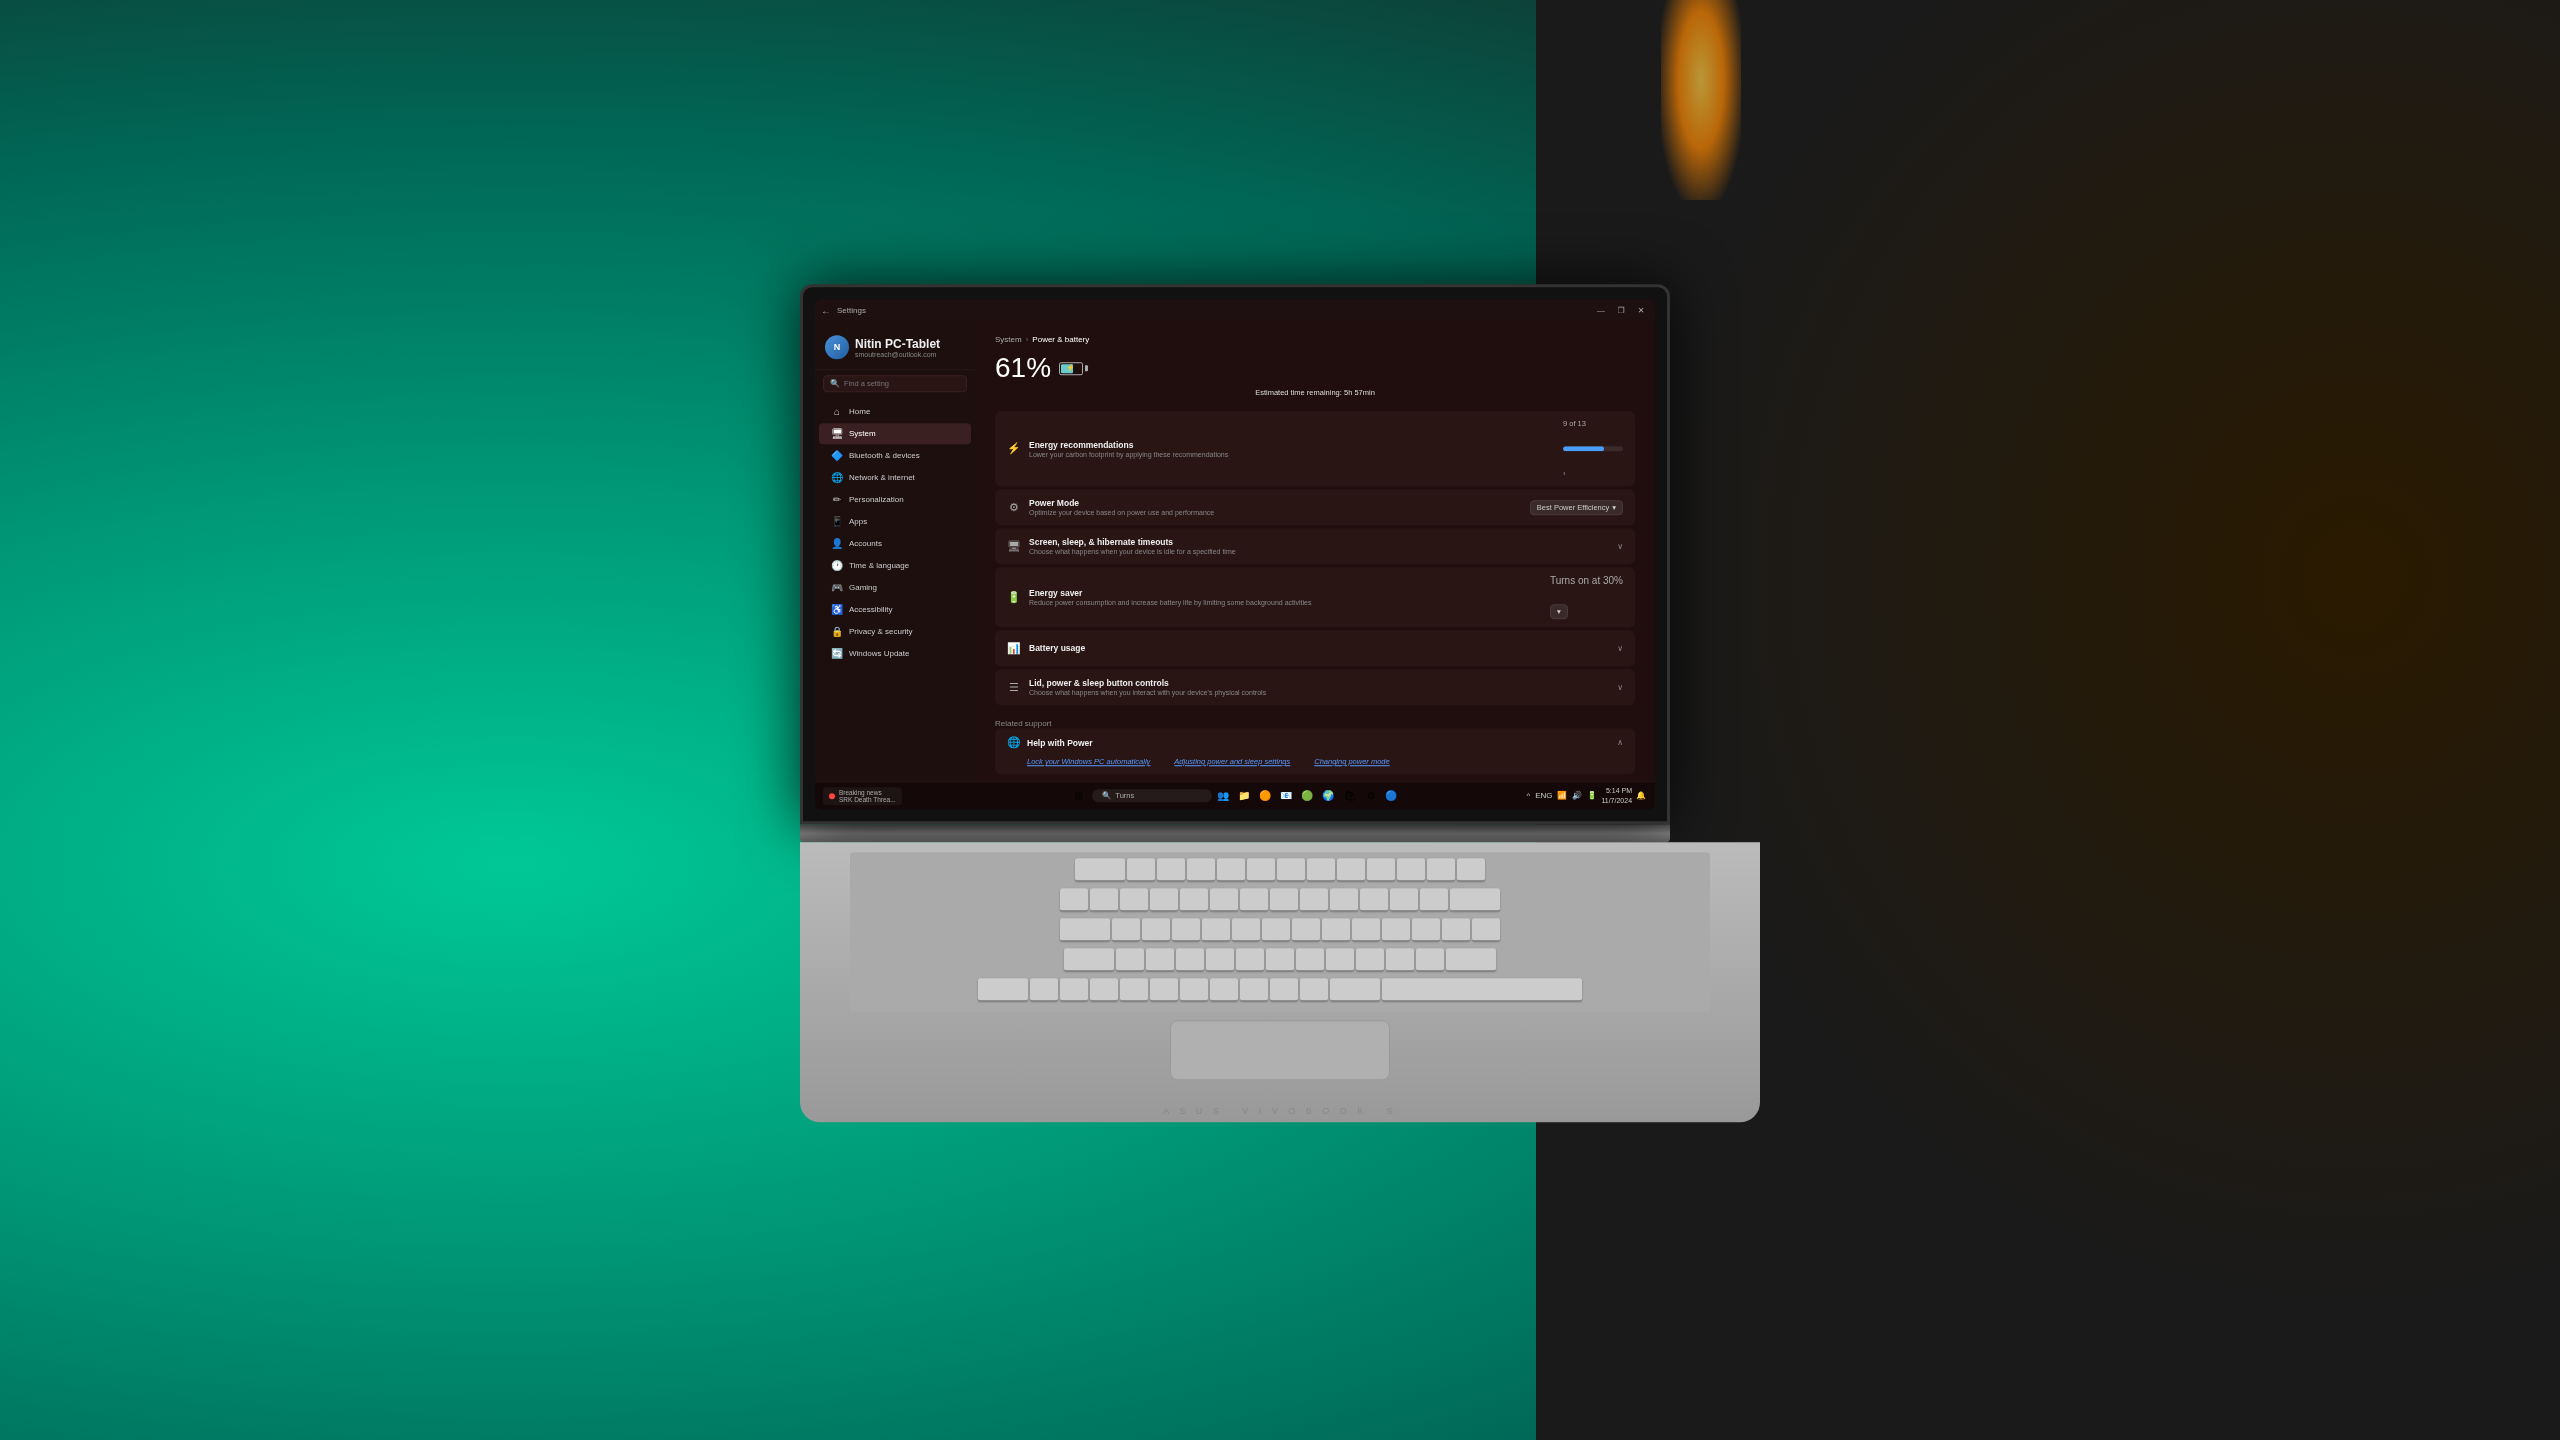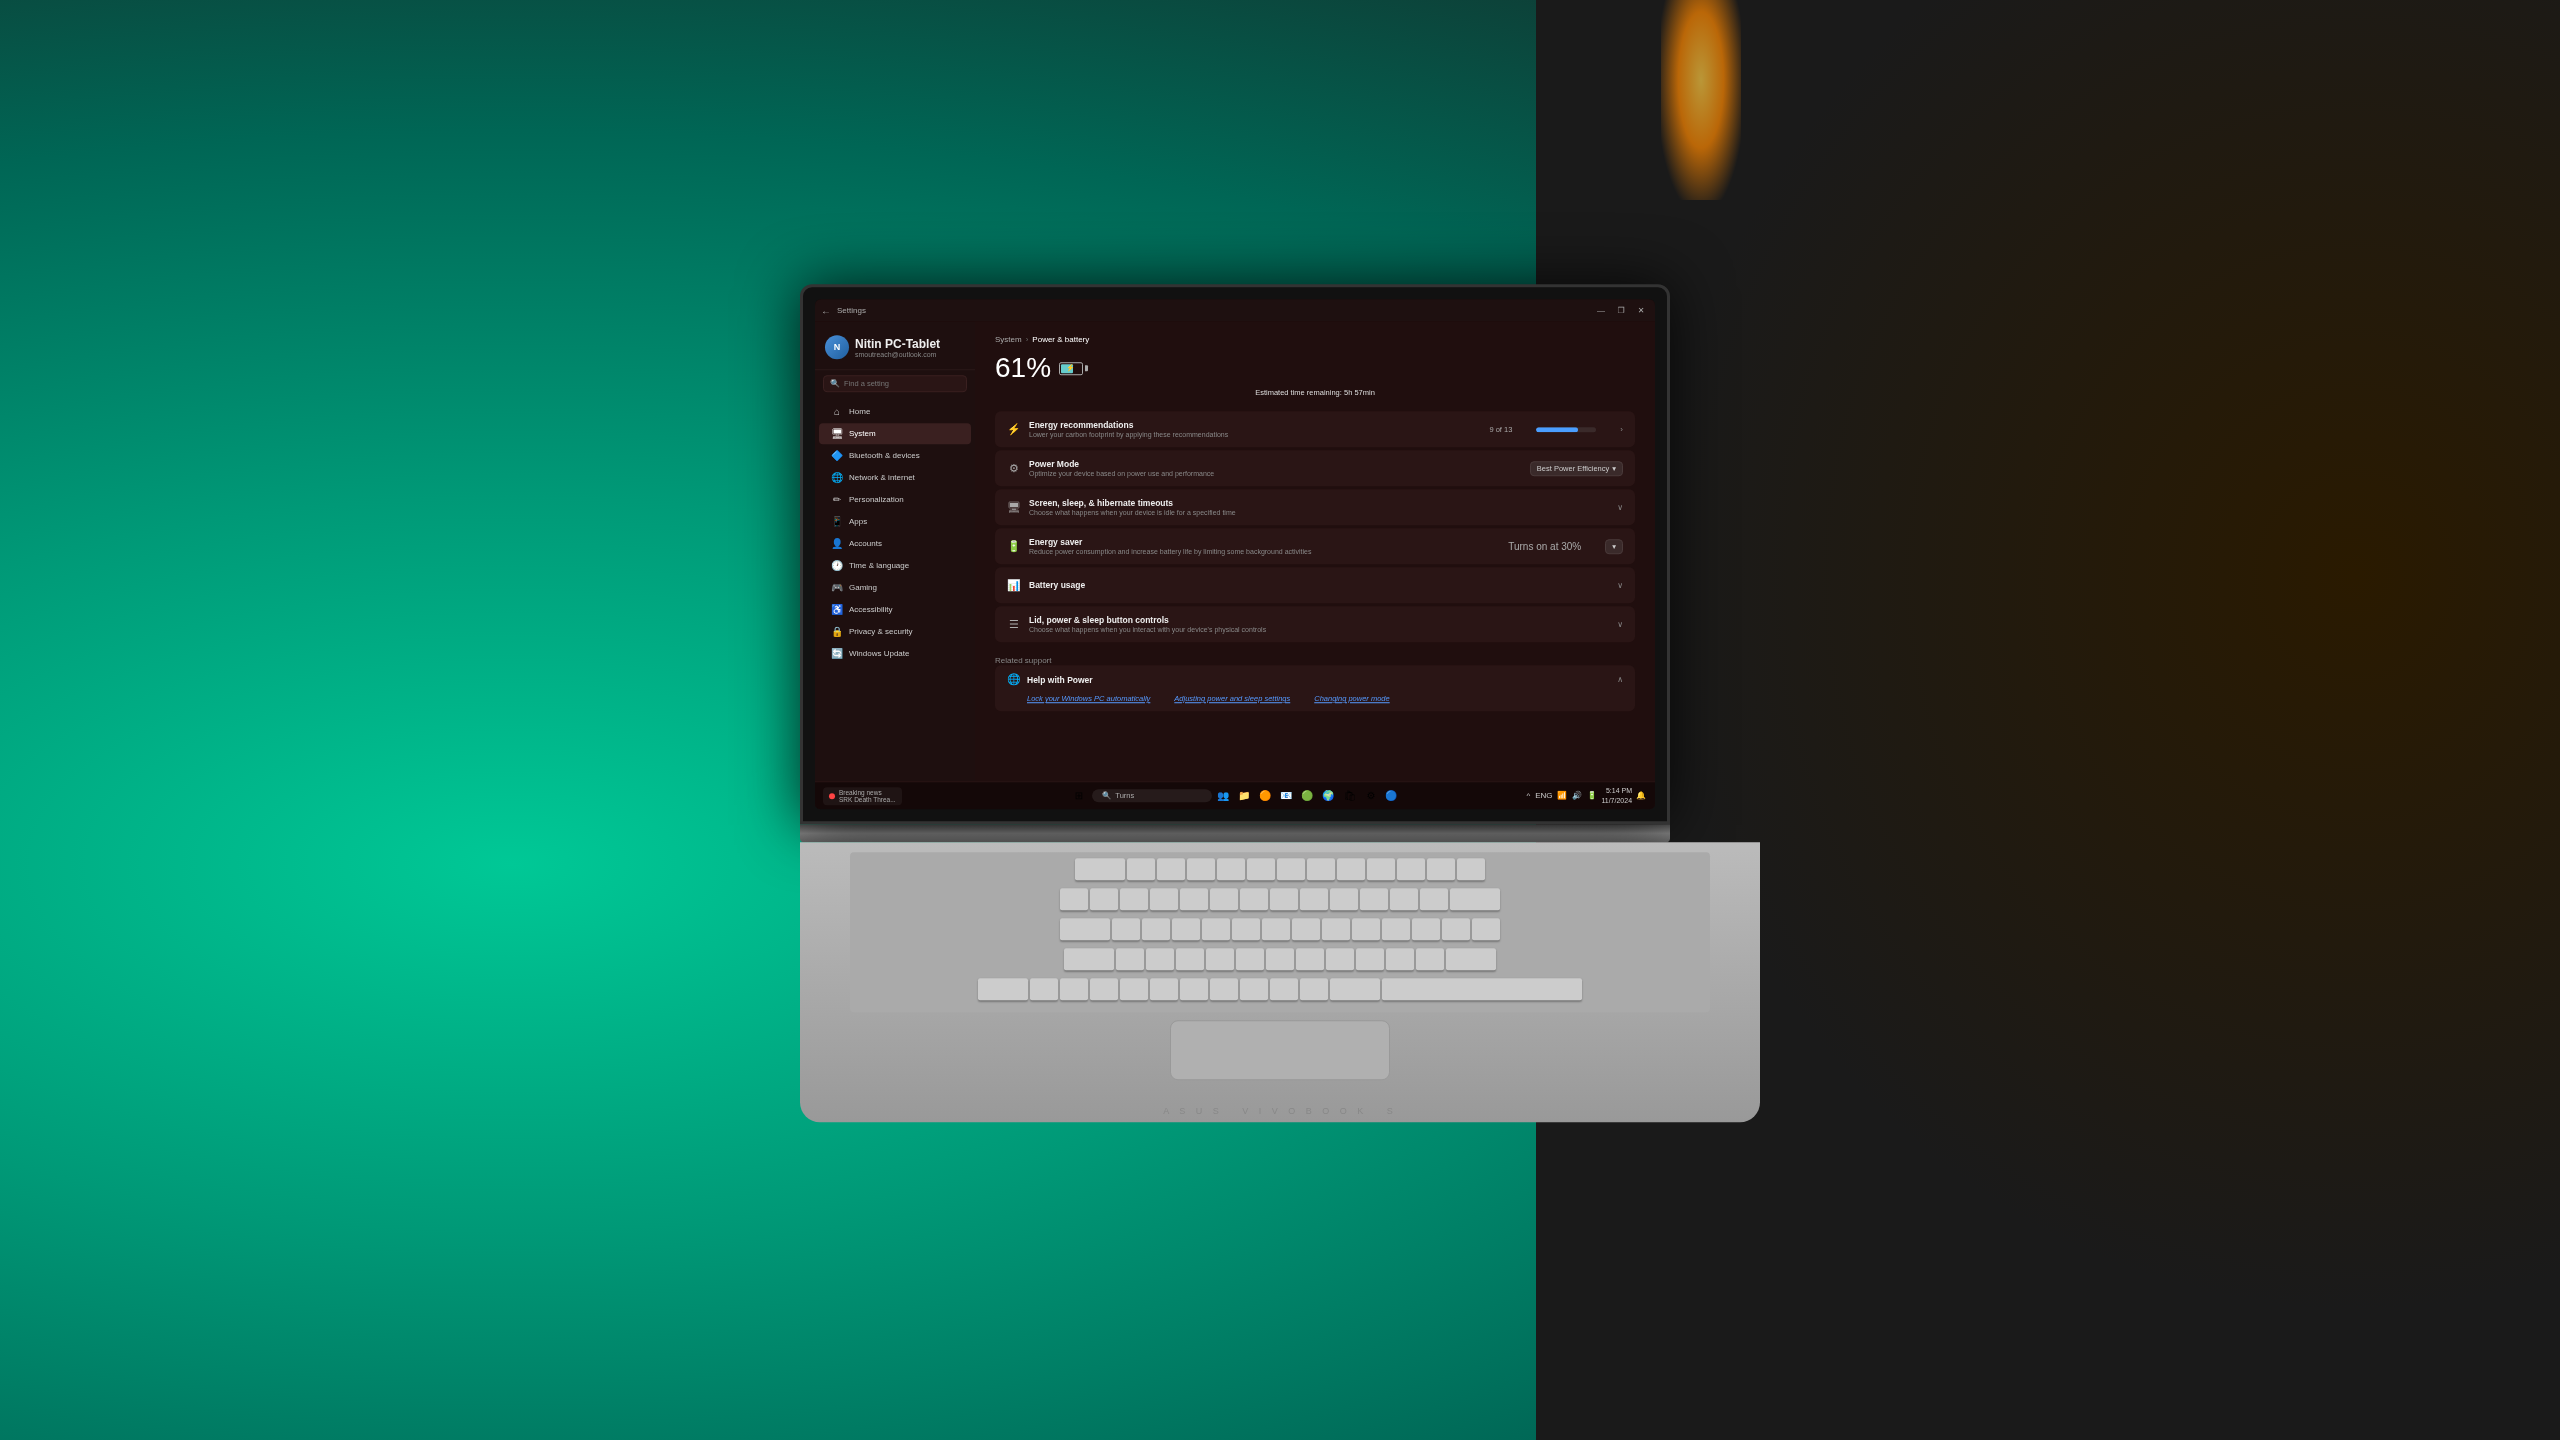--- a/index.html
+++ b/index.html
@@ -340,21 +340,21 @@
       align-items: center;
       gap: 8px;
       cursor: pointer;
       min-height: 36px;
     }
 
     .setting-icon { font-size: 11px; color: #aaa; flex-shrink: 0; width: 14px; text-align: center; }
     .setting-text { flex: 1; }
     .setting-title { color: #eee; font-size: 8.5px; font-weight: 700; }
     .setting-desc { color: #888; font-size: 7px; margin-top: 1px; }
-    .setting-right { display: flex; align-items: center; gap: 24px; color: #aaa; font-size: 7.5px; }
+    .setting-right { display: flex; align-items: flex-start; gap: 18px; color: #aaa; font-size: 7.5px; flex-direction: column; }
     .progress-bar-container {
       width: 60px;
       height: 5px;
       background: #3a2a2a;
       border-radius: 3px;
       overflow: hidden;
     }
     .progress-bar-fill {
       height: 100%;
       background: #4a9eff;

